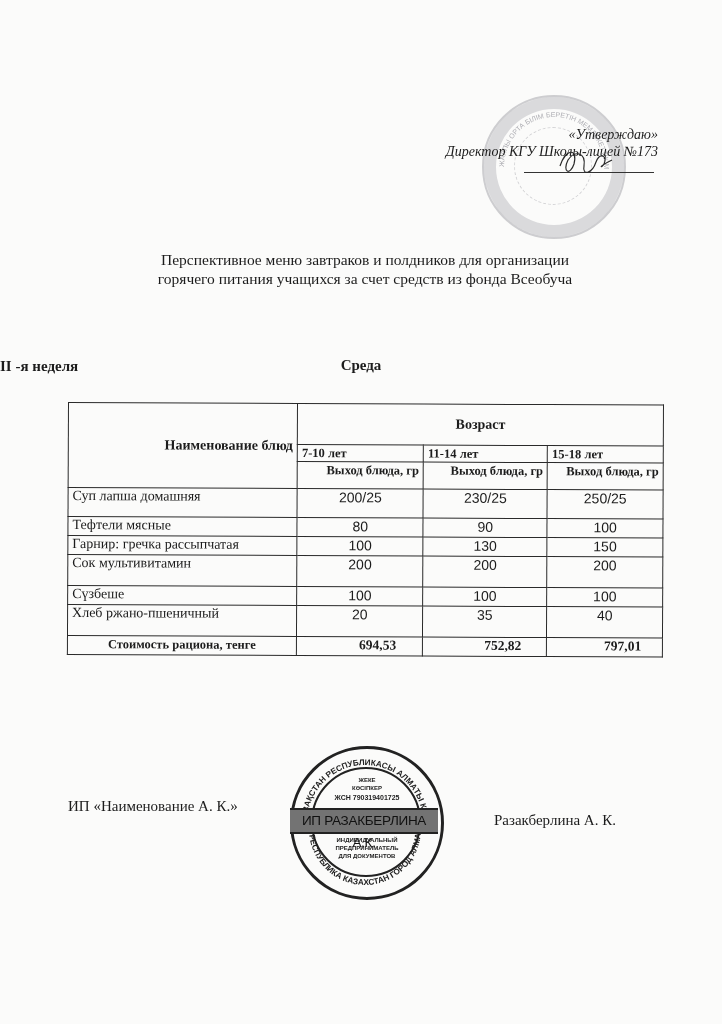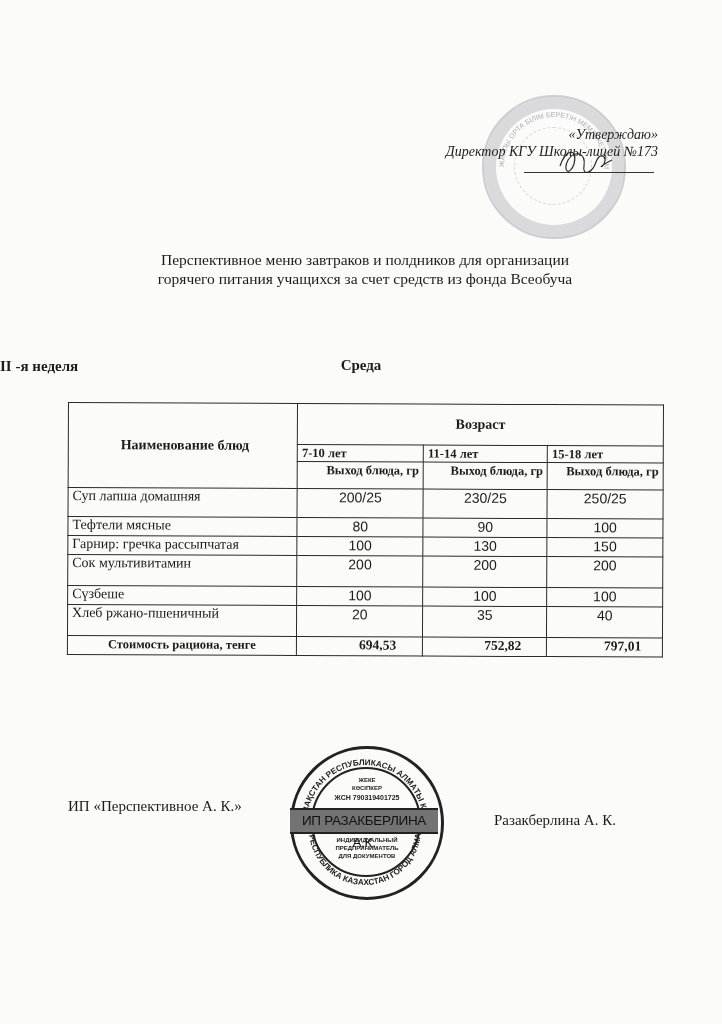--- a/index.html
+++ b/index.html
@@ -69,21 +69,21 @@
       padding: 0 4px;
       font-size: 14px;
       line-height: 16px;
       vertical-align: top;
     }
     .c-name { width: 218px; }
     .c-a { width: 120px; }
     .c-b { width: 118px; }
     .c-c { width: 110px; }
     th { font-weight: bold; }
-    .h-name { vertical-align: middle !important; text-align: center; font-size: 14px; padding-left: 8px !important; }
+    .h-name { vertical-align: middle !important; text-align: right; font-size: 14px; padding-left: 8px !important; }
     .h-vozrast { text-align: center; height: 40px; vertical-align: middle !important; font-size: 15px; }
     .h-age { text-align: left; font-size: 12.5px !important; height: 14px; }
     .h-yield { text-align: right; font-size: 12.5px !important; height: 26px; }
     td.num { text-align: center; font-family: "Liberation Sans", sans-serif; font-size: 12.5px; }
     td.dish { font-size: 14px; }
     tr.r-soup td { height: 28px; }
     tr.r-1 td { height: 18px; border-radius: 10px; }
     tr.r-tall td { height: 30px; }
     tr.r-total td { height: 18px; font-weight: bold; padding-left: 40px; }
     tr.r-total td.dish { font-size: 12.5px; }
@@ -206,21 +206,21 @@
   </tr>
   <tr class="r-total">
     <td class="dish">Стоимость рациона, тенге</td>
     <td class="num">694,53</td>
     <td class="num">752,82</td>
     <td class="num">797,01</td>
   </tr>
 </tbody>
   </table>
 
-<div class="abs ip-left">ИП «Перспективное А. К.»</div>
+<div class="abs ip-left">ИП «Наименование А. К.»</div>
 <div class="abs ip-right">Разакберлина А. К.</div>
 
 <div class="abs stamp-bottom">
   <div class="ring2"></div>
   <svg class="ring-text" viewBox="0 0 148 148">
     <defs>
       <path id="stTop" d="M 14 74 A 58 58 0 0 1 130 74"></path>
       <path id="stBot" d="M 16 80 A 56 56 0 0 0 128 80"></path>
     </defs>
     <text font-size="8.2" font-weight="bold" fill="#222" font-family="Liberation Sans, sans-serif"><textPath href="#stTop">ҚАЗАҚСТАН РЕСПУБЛИКАСЫ АЛМАТЫ ҚАЛАСЫ</textPath></text>

